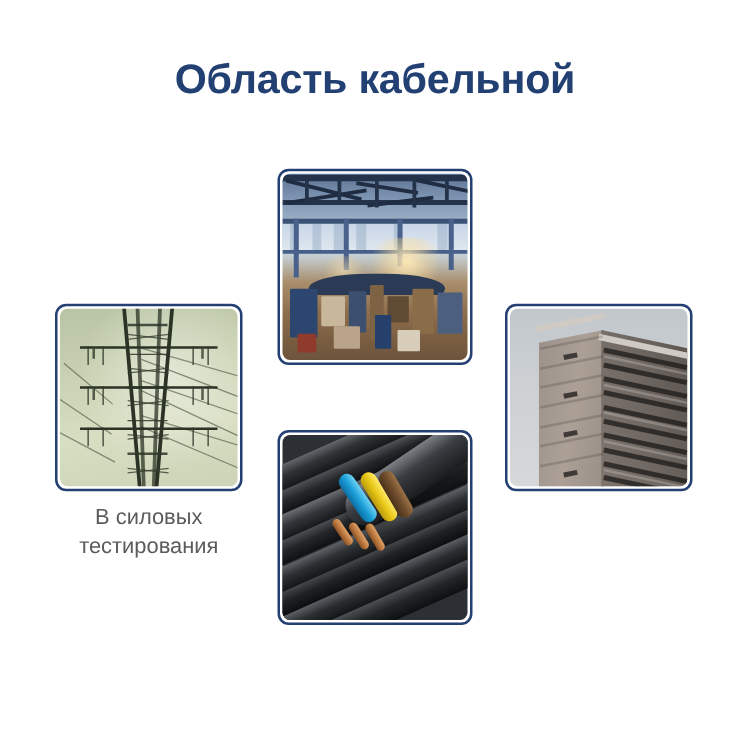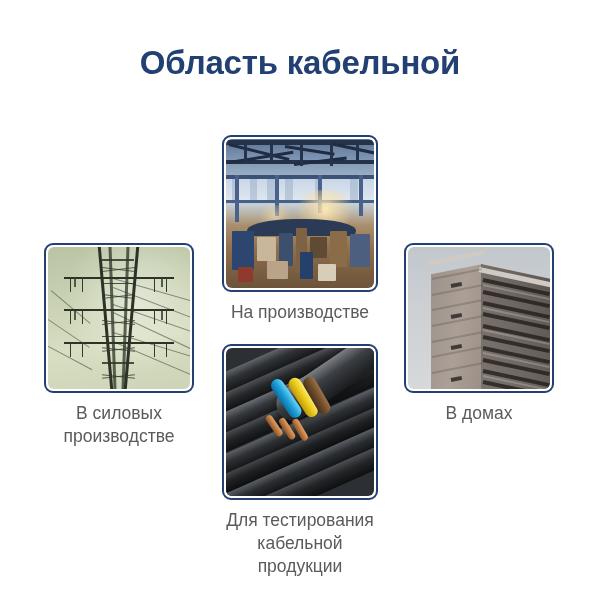--- a/index.html
+++ b/index.html
@@ -301,21 +301,21 @@
         <div class="arm-v" style="left:112%;top:66%;width:22%;"></div>
 
         <div class="insulator" style="left:-30%;top:23%;"></div>
         <div class="insulator" style="left:124%;top:23%;"></div>
         <div class="insulator" style="left:-30%;top:45%;"></div>
         <div class="insulator" style="left:124%;top:45%;"></div>
       </div>
     </div>
   </div>
   <div class="caption">В силовых
-производстве</div>
+тестирования</div>
 </div>
 
 <div class="card" id="card-factory">
   <div class="photo-frame">
     <div class="photo ph-factory">
 
       <div class="fact-window" style="left:0;top:26%;width:100%;height:16%;"></div>
       <div class="fact-window" style="left:4%;top:27%;width:5%;height:14%;opacity:.5;background:#97aec6;"></div>
       <div class="fact-window" style="left:16%;top:27%;width:5%;height:14%;opacity:.5;background:#97aec6;"></div>
       <div class="fact-window" style="left:28%;top:27%;width:5%;height:14%;opacity:.5;background:#97aec6;"></div>
@@ -355,21 +355,20 @@
       <div class="mach" style="left:47%;top:60%;width:8%;height:30%;background:#7d6243;"></div>
       <div class="mach" style="left:57%;top:66%;width:11%;height:14%;background:#5f4a33;"></div>
       <div class="mach" style="left:70%;top:62%;width:12%;height:24%;background:#8a6c49;"></div>
       <div class="mach" style="left:84%;top:64%;width:13%;height:22%;background:#4c5f7e;"></div>
       <div class="mach" style="left:50%;top:76%;width:9%;height:18%;background:#24406b;"></div>
       <div class="mach" style="left:28%;top:82%;width:14%;height:12%;background:#b9a489;"></div>
       <div class="mach" style="left:8%;top:86%;width:10%;height:10%;background:#8e3a2c;"></div>
       <div class="mach" style="left:62%;top:84%;width:12%;height:11%;background:#d8cdb8;"></div>
     </div>
   </div>
-  <div class="caption">На производстве</div>
 </div>
 
 <div class="card" id="card-homes">
   <div class="photo-frame">
     <div class="photo ph-homes">
 
       <div class="tower" style="left:16%;top:12%;width:84%;height:92%;">
         <div class="face-a"></div>
         <div class="face-b"></div>
       </div>
@@ -401,21 +400,20 @@
       <div class="win-row" style="left:53%;top:86%;width:48%;transform:rotate(12deg);"></div>
       <div class="win-row" style="left:53%;top:94%;width:48%;transform:rotate(12deg);"></div>
 
       <div class="floor-line" style="left:53%;top:26%;width:48%;transform:rotate(12deg);opacity:.3;background:#d6d2cd;"></div>
       <div class="floor-line" style="left:53%;top:42%;width:48%;transform:rotate(12deg);opacity:.3;background:#d6d2cd;"></div>
       <div class="floor-line" style="left:53%;top:58%;width:48%;transform:rotate(12deg);opacity:.3;background:#d6d2cd;"></div>
       <div class="floor-line" style="left:53%;top:74%;width:48%;transform:rotate(12deg);opacity:.3;background:#d6d2cd;"></div>
       <div class="floor-line" style="left:53%;top:90%;width:48%;transform:rotate(12deg);opacity:.3;background:#d6d2cd;"></div>
     </div>
   </div>
-  <div class="caption">В домах</div>
 </div>
 
 <div class="card" id="card-cable">
   <div class="photo-frame">
     <div class="photo ph-cable">
 
       <div class="cable-strand" style="left:-30%;top:-8%;width:170%;height:13%;background:linear-gradient(180deg,#63666a,#303336 45%,#16181a);transform:rotate(-24deg);"></div>
       <div class="cable-strand" style="left:-30%;top:6%;width:170%;height:12%;background:linear-gradient(180deg,#4e5155,#26282b 45%,#101113);transform:rotate(-24deg);"></div>
       <div class="cable-strand" style="left:-30%;top:19%;width:170%;height:13%;background:linear-gradient(180deg,#6a6d72,#35383c 45%,#17191b);transform:rotate(-24deg);"></div>
       <div class="cable-strand" style="left:-30%;top:33%;width:170%;height:12%;background:linear-gradient(180deg,#4a4d51,#232528 45%,#0f1011);transform:rotate(-24deg);"></div>
@@ -428,15 +426,13 @@
 
       <div class="cond" style="left:26%;top:30%;width:30%;height:9%;background:linear-gradient(180deg,#6fd2f3,#1b9fd8 50%,#0d6ea3);transform:rotate(56deg);"></div>
       <div class="cond" style="left:37%;top:29%;width:30%;height:9%;background:linear-gradient(180deg,#ffe96b,#e9c817 50%,#b99a0d);transform:rotate(58deg);"></div>
       <div class="cond" style="left:47%;top:28%;width:28%;height:9%;background:linear-gradient(180deg,#9c7248,#6e4c2c 50%,#4b3219);transform:rotate(60deg);"></div>
 
       <div class="copper" style="left:24%;top:50%;width:16%;height:5%;transform:rotate(56deg);"></div>
       <div class="copper" style="left:33%;top:52%;width:16%;height:5%;transform:rotate(58deg);"></div>
       <div class="copper" style="left:42%;top:53%;width:16%;height:5%;transform:rotate(60deg);"></div>
     </div>
   </div>
-  <div class="caption">Для тестирования
-кабельной продукции</div>
 </div>
 
 </body></html>

